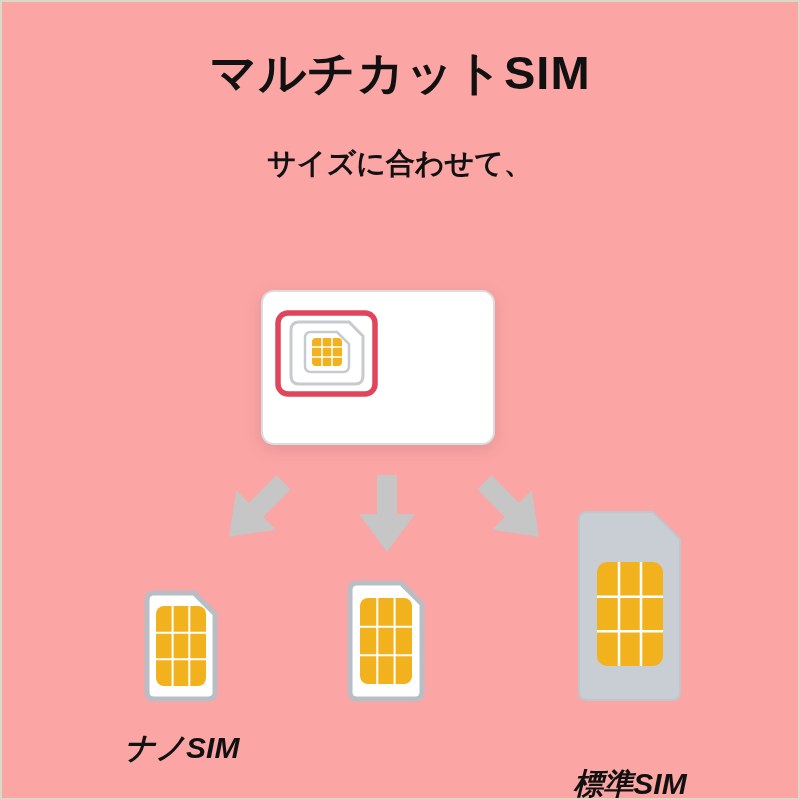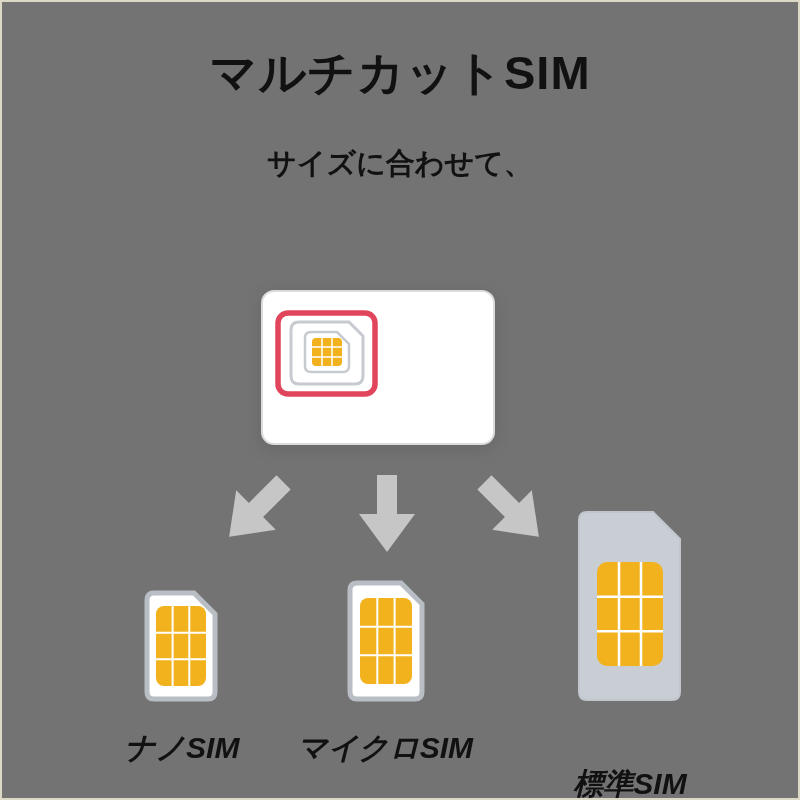--- a/index.html
+++ b/index.html
@@ -1,18 +1,18 @@
 <!DOCTYPE html>
 <html style="--chip-gold: #F2B21D; --chip-grid: #FFFFFF; --arrow-gray: #C6C6C6; --card-outline: #B9BEC5; --cut-outline: #C7CACF; --standard-sim-body: #C9CDD4; --highlight-red: #E0455C; --border-khaki: #DBD8C5; --main-card-outline: #DADCDF;"><head>
 <meta charset="utf-8">
 <style>
   html,body{margin:0;padding:0;background:#fff;}
   .stage{
     position:relative;width:800px;height:800px;box-sizing:border-box;
-    background:#737373;border:2px solid var(--border-khaki,#dbd8c5);
+    background:#fca5a5;border:2px solid var(--border-khaki,#dbd8c5);
     font-family:"Liberation Sans",sans-serif;overflow:hidden;color:#111;
   }
   .title{
     position:absolute;top:40px;left:0;right:0;margin:0;text-align:center;
     font-size:47px;font-weight:800;letter-spacing:1px;color:#111;
   }
   .subtitle{
     position:absolute;top:140px;left:0;right:0;text-align:center;
     font-size:29px;font-weight:600;line-height:1.5;color:#111;
   }
@@ -98,16 +98,15 @@
 
   <div class="sim sim-standard">
     <svg viewBox="0 0 105 192">
       <path d="M 10 2 H 76 L 103 29 V 182 Q 103 190 95 190 H 10 Q 2 190 2 182 V 10 Q 2 2 10 2 Z" style="fill:var(--standard-sim-body,#C9CDD4);stroke:#C1C5CC;stroke-width:2"></path>
       <rect x="20" y="52" width="66" height="104" rx="10" style="fill:var(--chip-gold,#F2B21D)"></rect>
       <path d="M42 52 V156 M64 52 V156 M20 86.7 H86 M20 121.3 H86" style="stroke:var(--chip-grid,#fff);stroke-width:2.5;fill:none"></path>
     </svg>
   </div>
 
   <div class="sim-label label-nano">ナノSIM</div>
-  <div class="sim-label label-micro">マイクロSIM</div>
   <div class="sim-label label-standard">標準SIM</div>
 
 </div>
 
 </body></html>

